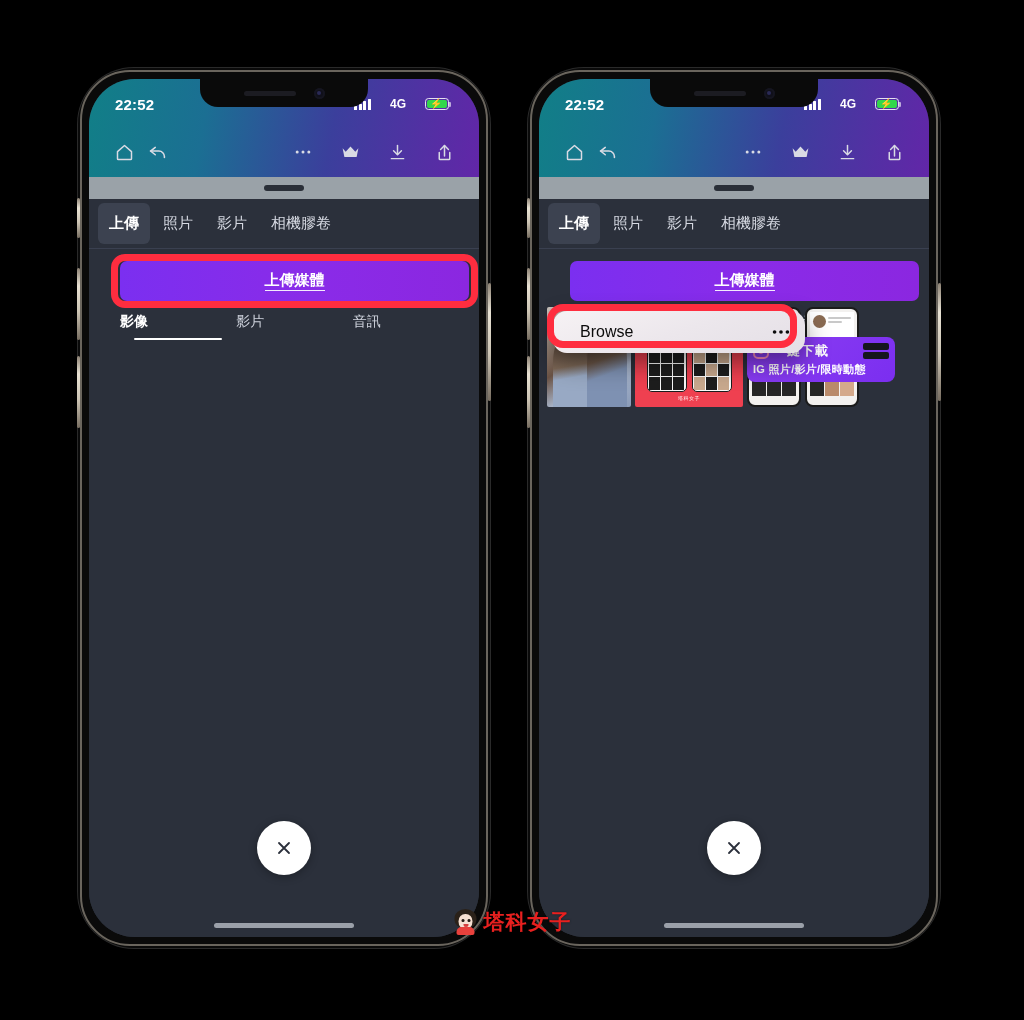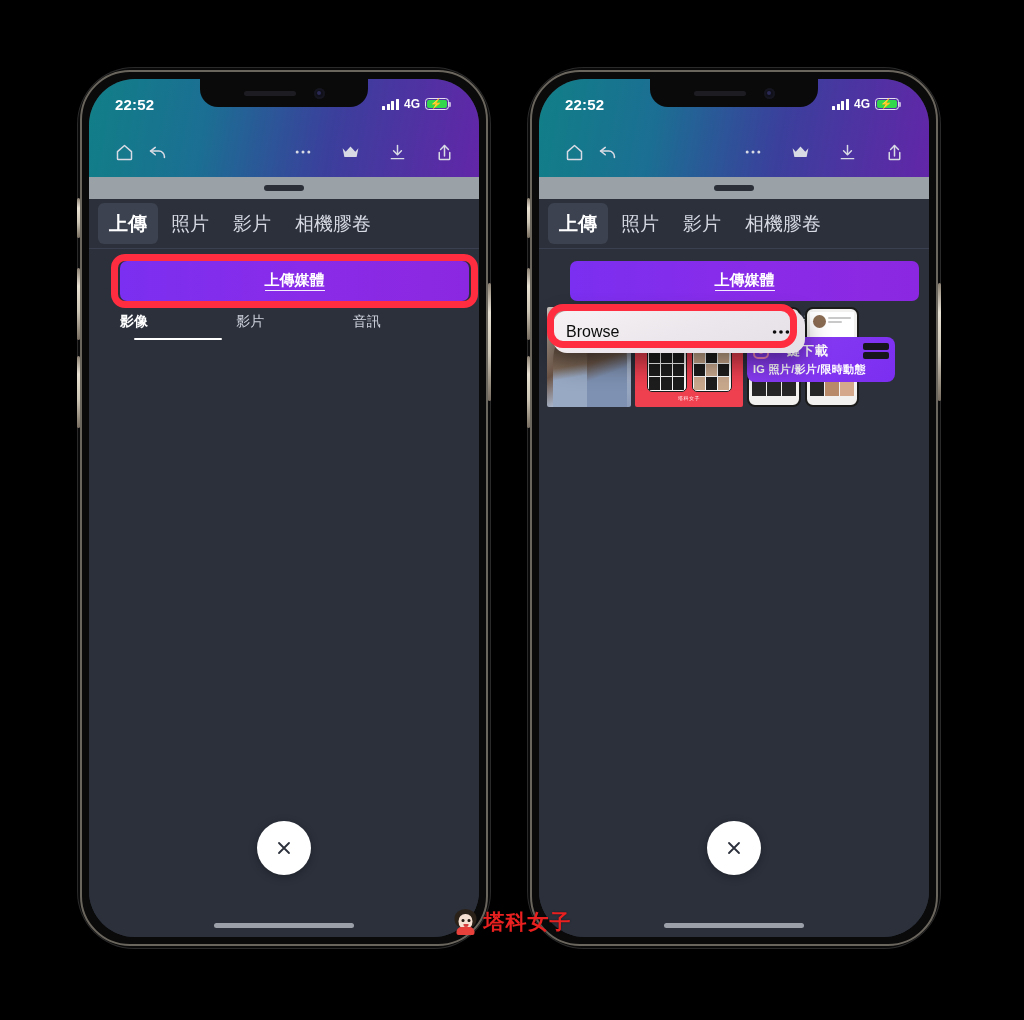--- a/index.html
+++ b/index.html
@@ -112,21 +112,21 @@
     color: #fff;
   }
   .clock {
     font-size: 15px;
     font-weight: bold;
     letter-spacing: .2px;
   }
   .status-right {
     display: flex;
     align-items: center;
-    gap: 5px;
+    gap: 19px;
   }
   .bars {
     display: flex;
     align-items: flex-end;
     gap: 1.5px;
     height: 11px;
   }
   .bars i {
     display: block;
     width: 3px;
@@ -215,21 +215,21 @@
     display: flex;
     align-items: stretch;
     border-bottom: 1px solid #3a4050;
     padding: 0 8px;
     height: 50px;
   }
   .tab {
     display: flex;
     align-items: center;
     padding: 0 11px;
-    font-size: 19px;
+    font-size: 15px;
     color: #d7dae3;
     background: transparent;
     border-radius: 6px;
     margin: 4px 1px;
   }
   .tab.active {
     background: #3c4250;
     color: #ffffff;
     font-weight: bold;
   }
@@ -483,21 +483,21 @@
   }
   .as-item {
     height: 42px;
     display: flex;
     align-items: center;
     padding: 0 13px;
     font-size: 16px;
     color: #0b0b0b;
     border-bottom: 1px solid rgba(60,60,67,.22);
   }
-  .as-item:last-child { border-bottom: none; }
+  .as-item:last-child { border-bottom: none; margin-left: 14px; }
   .as-item .lbl { flex: 1; }
   .as-item .ico { color: #0b0b0b; display: flex; align-items: center; }
 
   
   .ring-photo {
     position: absolute;
     left: 8px;
     top: 105px;
     width: 250px;
     height: 44px;

